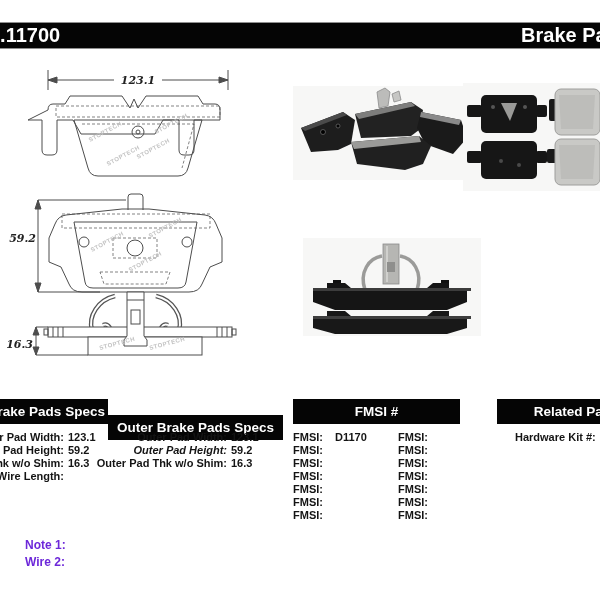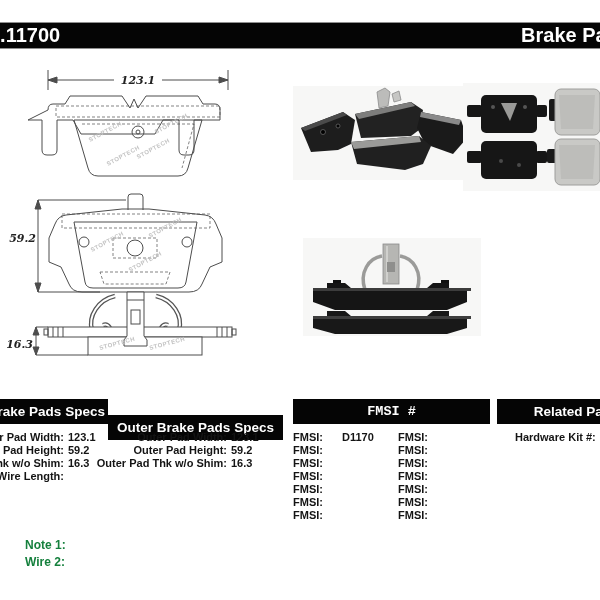--- a/index.html
+++ b/index.html
@@ -14,21 +14,21 @@
           color:#fff;font-weight:bold;font-size:20px;white-space:nowrap;}
   
   svg{position:absolute;overflow:visible;}
   .dimtxt{font-family:"DejaVu Serif",serif;font-style:italic;font-weight:bold;
           font-size:11px;fill:#222;}
   .wm{font-size:6px;font-weight:bold;fill:#c2c2c2;letter-spacing:.5px;}
   
   .hcell{position:absolute;top:399px;height:25px;background:#050505;color:#fff;
          font-weight:bold;font-size:13.5px;line-height:25px;text-align:center;white-space:nowrap;}
   .rowlbl,.rowval{position:absolute;font-size:11px;font-weight:bold;white-space:nowrap;color:#141414;}
-  .note{position:absolute;left:25px;font-size:12px;font-weight:bold;color:#15803d;}
+  .note{position:absolute;left:25px;font-size:12px;font-weight:bold;color:#6d28d9;}
 </style>
 </head>
 <body>
 
 <div class="screen">
 
   <div class="topbar">
     <span class="pn">0.11700</span>
     <span class="ttl">Brake Pads</span>
   </div>
@@ -196,40 +196,40 @@
       <path d="M10,50 h158 v3 H10 z" fill="#3c3c3c"></path>
     </g>
     <g>
       <path d="M10,78 h14 v-5 h18 l6,5 h76 l6,-5 h16 v5 h18 v12 l-20,6 H32 l-22,-6 z" fill="#181818"></path>
       <path d="M10,78 h158 v3 H10 z" fill="#3e3e3e"></path>
     </g>
   </svg>
 
   <div class="hcell" style="left:-52px;width:160px;">Inner Brake Pads Specs</div>
   <div class="hcell" style="left:108px;width:175px;margin-top:16px;">Outer Brake Pads Specs</div>
-  <div class="hcell" style="left:293px;width:197px;font-family:Liberation Mono, monospace;">FMSI #</div>
+  <div class="hcell" style="left:293px;width:167px;">FMSI #</div>
   <div class="hcell" style="left:497px;width:160px;">Related Parts</div>
 
   <span class="rowlbl" style="right:536px;top:431px;">Inner Pad Width:</span>
   <span class="rowval" style="left:68px;top:431px;">123.1</span>
   <span class="rowlbl" style="right:536px;top:444px;">Inner Pad Height:</span>
   <span class="rowval" style="left:68px;top:444px;">59.2</span>
   <span class="rowlbl" style="right:536px;top:457px;">Inner Pad Thk w/o Shim:</span>
   <span class="rowval" style="left:68px;top:457px;">16.3</span>
   <span class="rowlbl" style="right:536px;top:470px;">Wear Sensor Wire Length:</span>
 
   <span class="rowlbl" style="right:373px;top:431px;">Outer Pad Width:</span>
   <span class="rowval" style="left:231px;top:431px;">123.1</span>
-  <span class="rowlbl" style="right:373px;top:444px;">Outer Pad Height:</span>
+  <span class="rowlbl" style="right:373px;top:444px;font-style:italic;">Outer Pad Height:</span>
   <span class="rowval" style="left:231px;top:444px;">59.2</span>
   <span class="rowlbl" style="right:373px;top:457px;">Outer Pad Thk w/o Shim:</span>
   <span class="rowval" style="left:231px;top:457px;">16.3</span>
 
   <span class="rowlbl" style="left:293px;top:431px;">FMSI:</span>
-  <span class="rowval" style="left:342px;top:431px;">D1170</span>
+  <span class="rowval" style="left:335px;top:431px;">D1170</span>
   <span class="rowlbl" style="left:293px;top:444px;">FMSI:</span>
   <span class="rowlbl" style="left:293px;top:457px;">FMSI:</span>
   <span class="rowlbl" style="left:293px;top:470px;">FMSI:</span>
   <span class="rowlbl" style="left:293px;top:483px;">FMSI:</span>
   <span class="rowlbl" style="left:293px;top:496px;">FMSI:</span>
   <span class="rowlbl" style="left:293px;top:509px;">FMSI:</span>
 
   <span class="rowlbl" style="left:398px;top:431px;">FMSI:</span>
   <span class="rowlbl" style="left:398px;top:444px;">FMSI:</span>
   <span class="rowlbl" style="left:398px;top:457px;">FMSI:</span>

